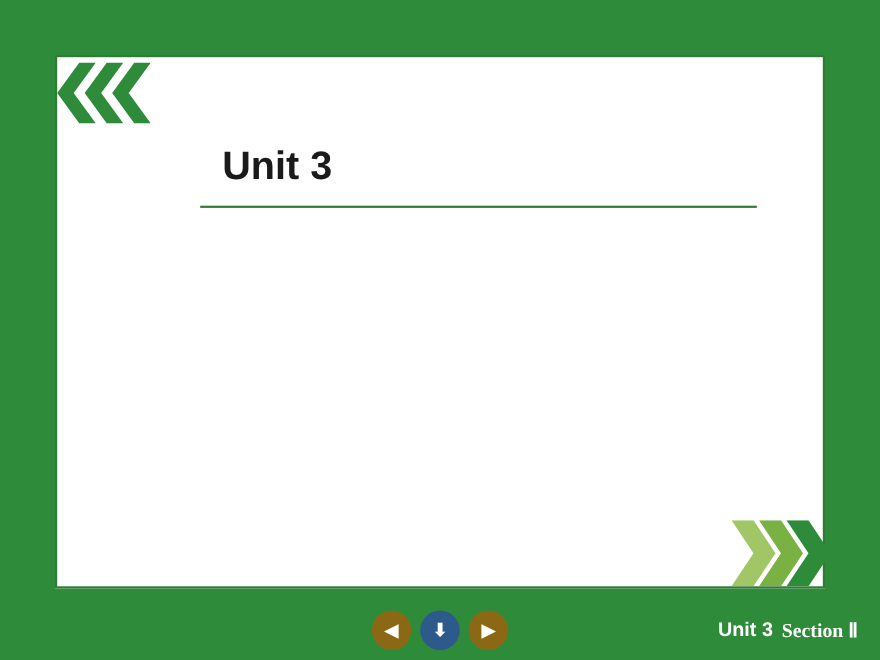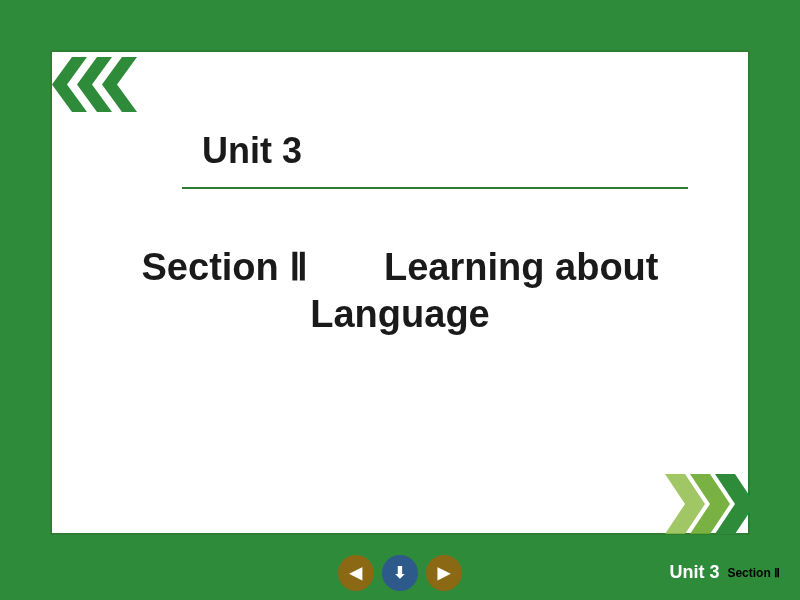--- a/index.html
+++ b/index.html
@@ -137,24 +137,24 @@
     }
 
     .bottom-unit {
       color: #ffffff;
       font-size: 18px;
       font-weight: bold;
       font-family: Arial, sans-serif;
     }
 
     .bottom-section {
-      color: #000000;
-      font-size: 12px;
-      font-weight: bold;
-      font-family: Liberation Sans, sans-serif;
+      color: #ffffff;
+      font-size: 18px;
+      font-weight: bold;
+      font-family: Liberation Serif, serif;
     }
 
     
     .header-bg {
       position: absolute;
       top: 0;
       left: 0;
       right: 0;
       height: 32px;
       background-color: #2e8b3a;
@@ -182,23 +182,20 @@
 <div class="header-bar">
   <span class="header-title">成才之路·高中新课程·学习指导·人教版·英语·选修6</span>
 </div>
 
 <div class="main-content">
 
   <div class="unit-title-area">
     <span class="unit-title">Unit 3</span>
   </div>
 
-  <div class="section-area">
-    <span class="section-title">Section Ⅱ　　Learning about Language</span>
-  </div>
 </div>
 
 <div class="deco-left">
   <svg width="85" height="65" viewBox="0 0 85 65">
     <polygon points="35,5 15,32.5 35,60 20,60 0,32.5 20,5" fill="#2e8b3a"></polygon>
     <polygon points="60,5 40,32.5 60,60 45,60 25,32.5 45,5" fill="#2e8b3a"></polygon>
     <polygon points="85,5 65,32.5 85,60 70,60 50,32.5 70,5" fill="#2e8b3a"></polygon>
   </svg>
 </div>
 

